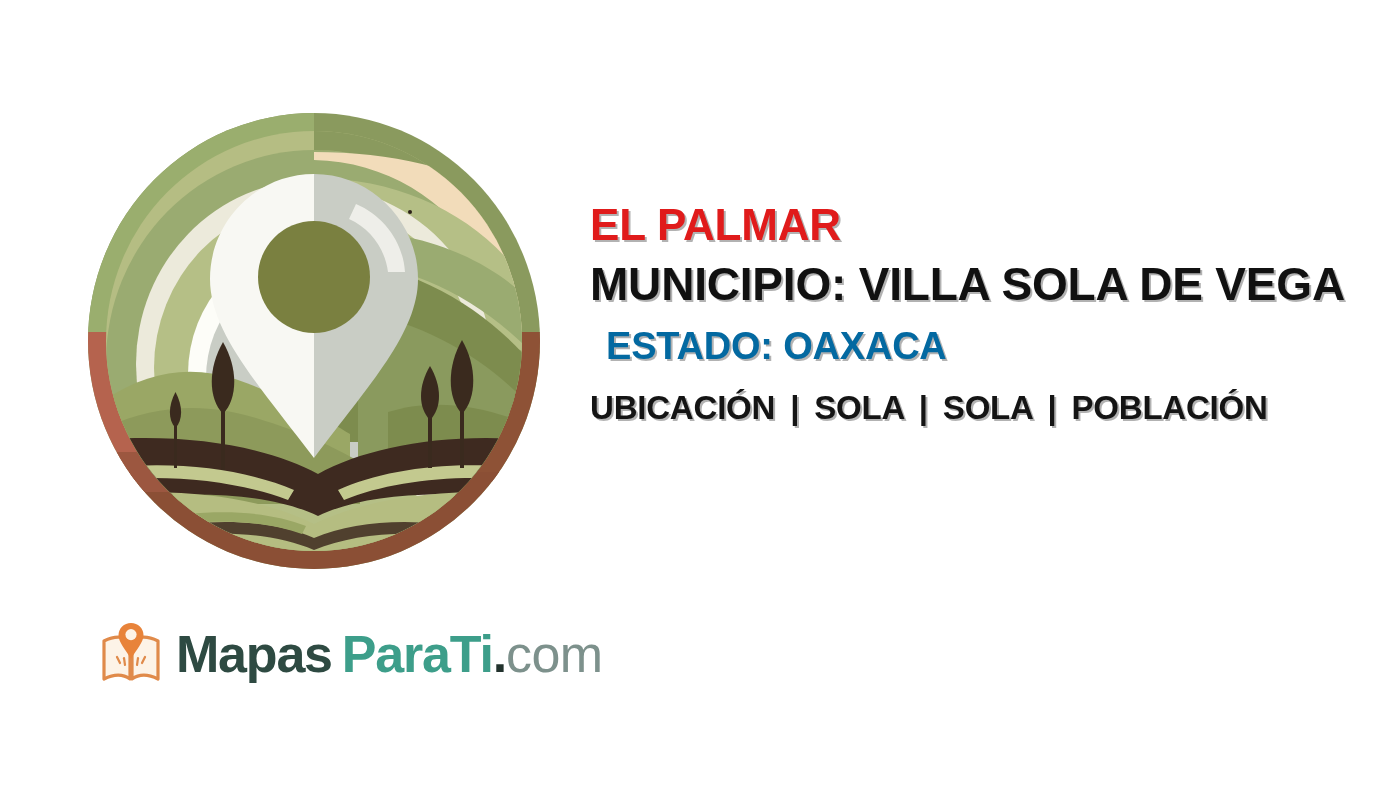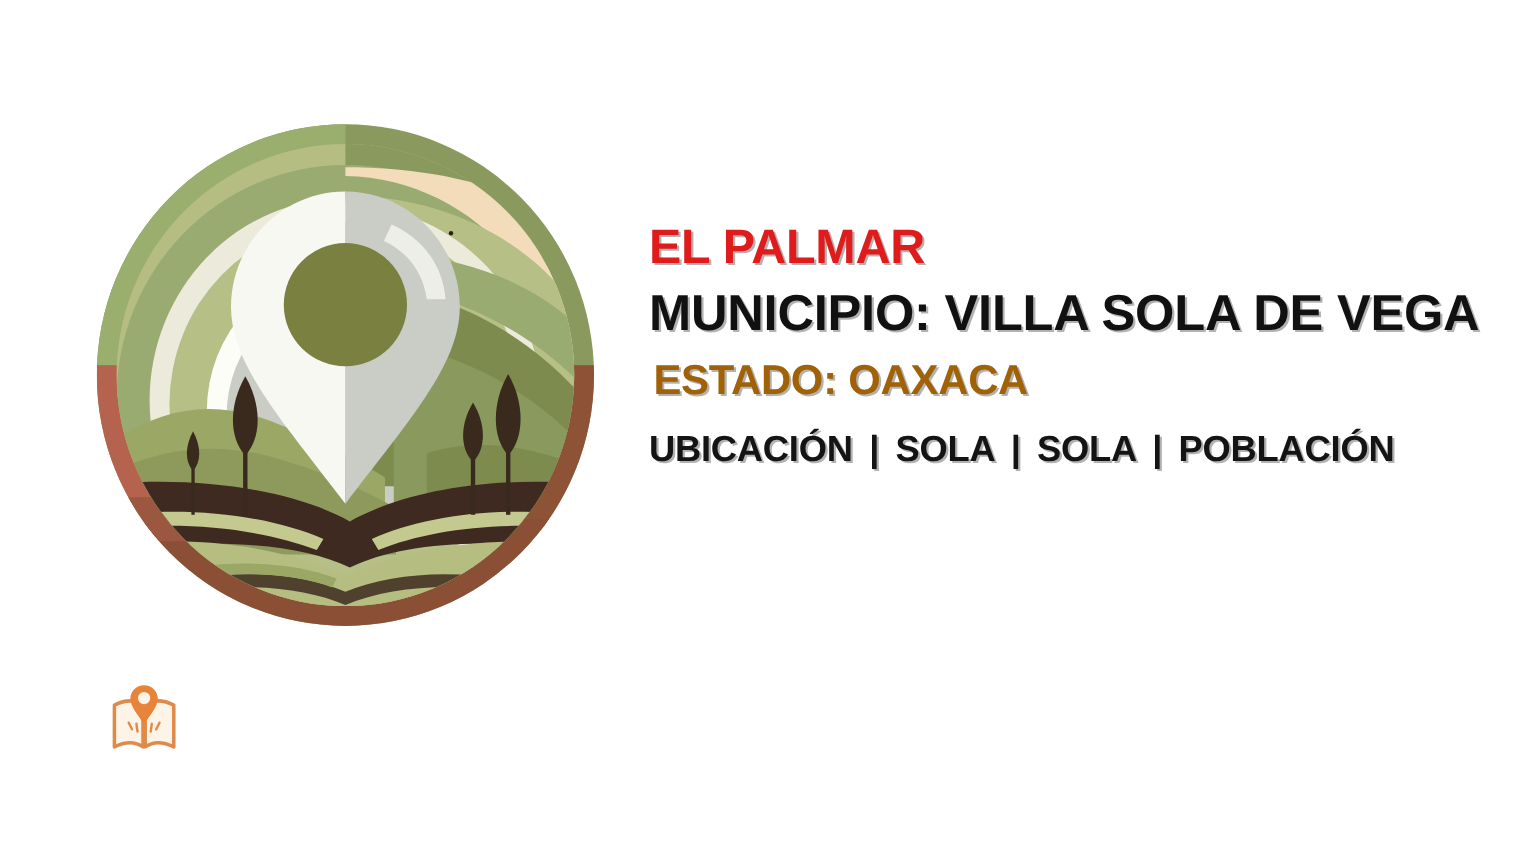--- a/index.html
+++ b/index.html
@@ -56,22 +56,22 @@
   #municipio-line {
     font-size: 46px;
     line-height: 50px;
     color: #111111;
     margin: 0 0 12px 0;
     font-weight: 800;
   }
   #estado-line {
     font-size: 38px;
     line-height: 50px;
-    color: #a16207;
-    margin: 0 0 16px 4px;
+    color: #0369a1;
+    margin: 0 0 16px 16px;
     font-weight: 800;
   }
   #nav-links {
     font-size: 33px;
     line-height: 42px;
     color: #141414;
     margin: 0;
     font-weight: 800;
   }
   #nav-links .navitem { display: inline; }
@@ -232,15 +232,18 @@
 
         <g stroke="#e08a4a" stroke-width="2.2" stroke-linecap="round">
           <line x1="20" y1="42" x2="17" y2="36"></line>
           <line x1="25" y1="44" x2="24" y2="37"></line>
           <line x1="37" y1="44" x2="38" y2="37"></line>
           <line x1="42" y1="42" x2="45" y2="36"></line>
         </g>
       </svg>
     </div>
 
+    <div id="brand-text">
+      <span class="bt-mapas">Mapas</span><span class="bt-space"></span><span class="bt-parati">ParaTi</span><span class="bt-dot">.</span><span class="bt-com">com</span>
+    </div>
   </div>
 
 </div>
 
 </body></html>

